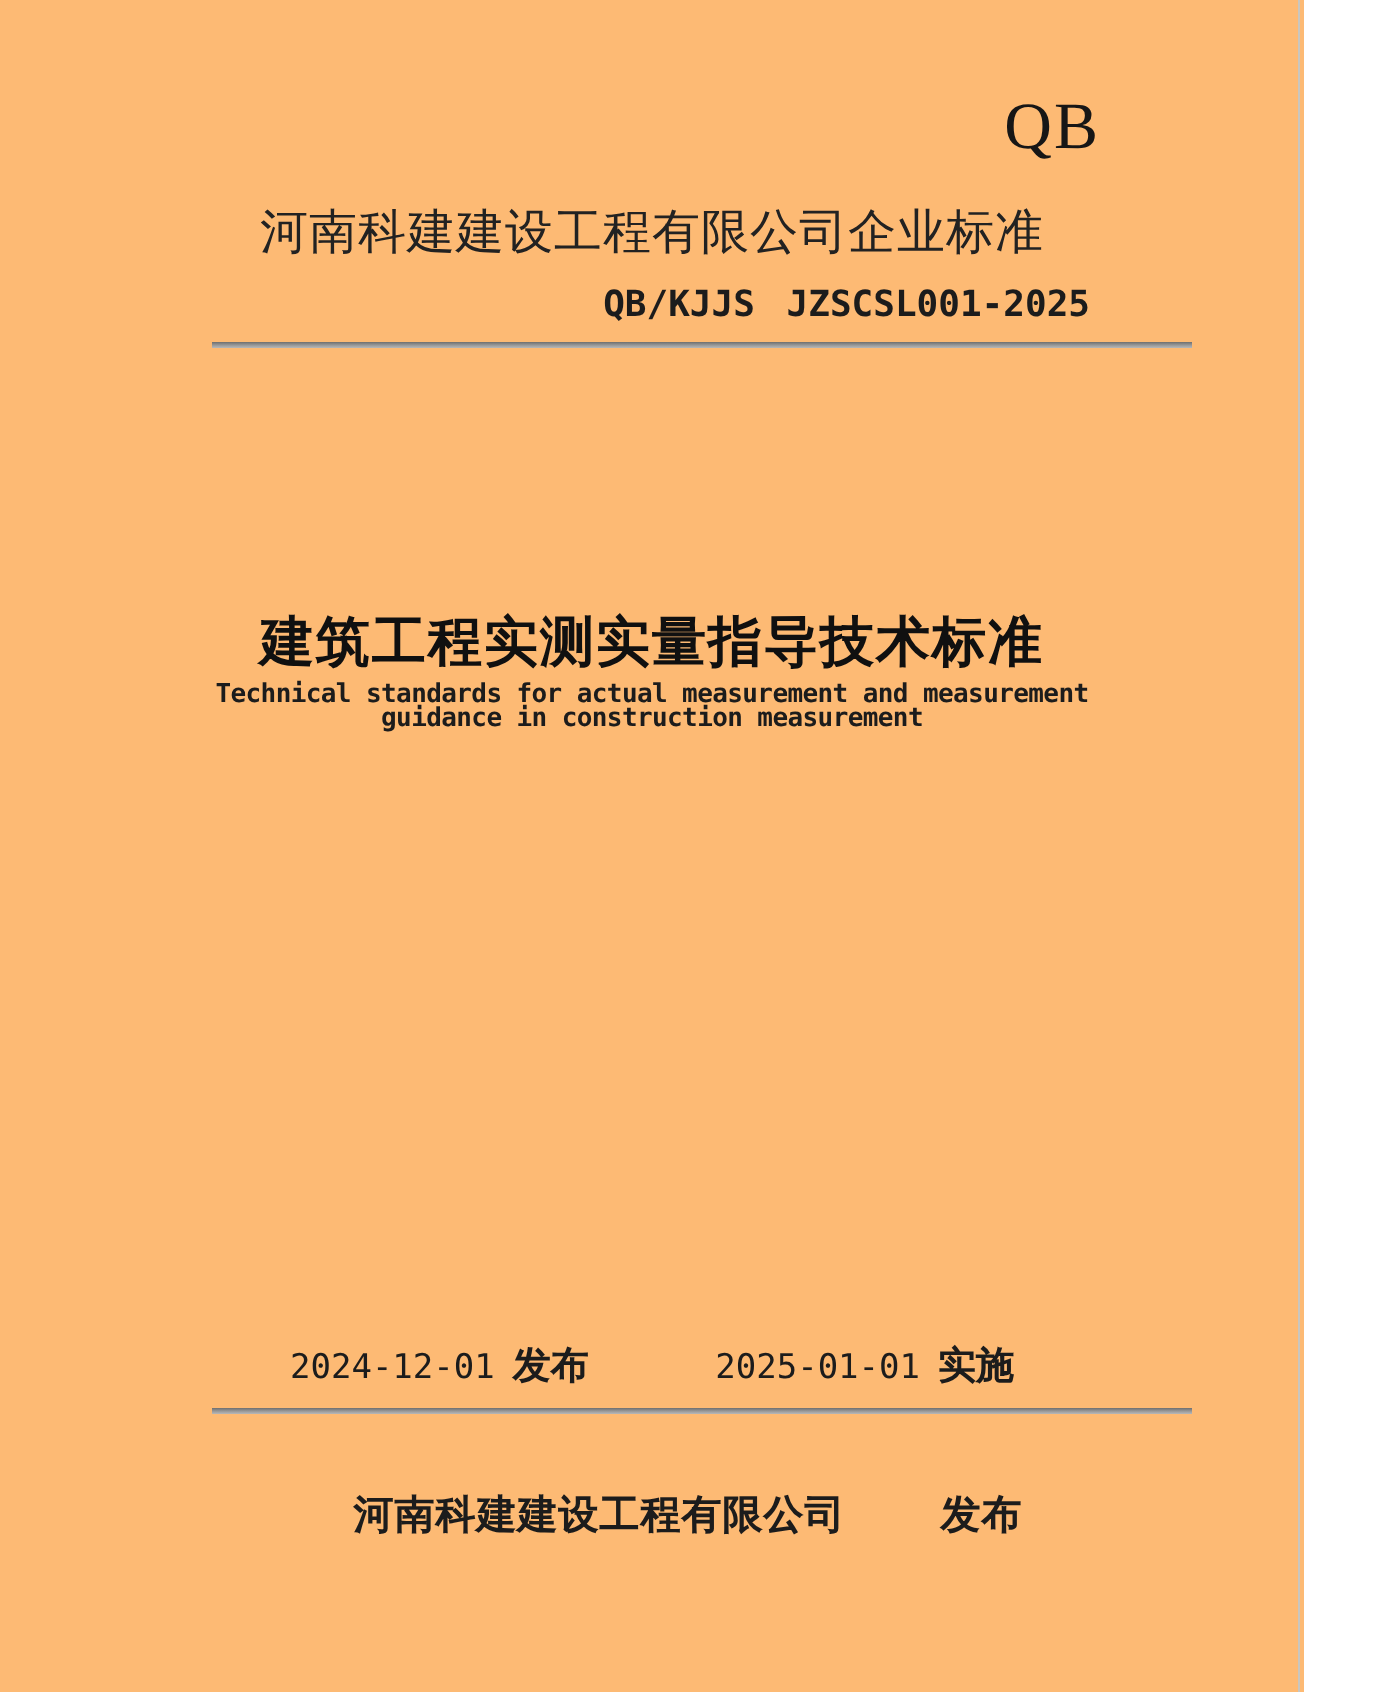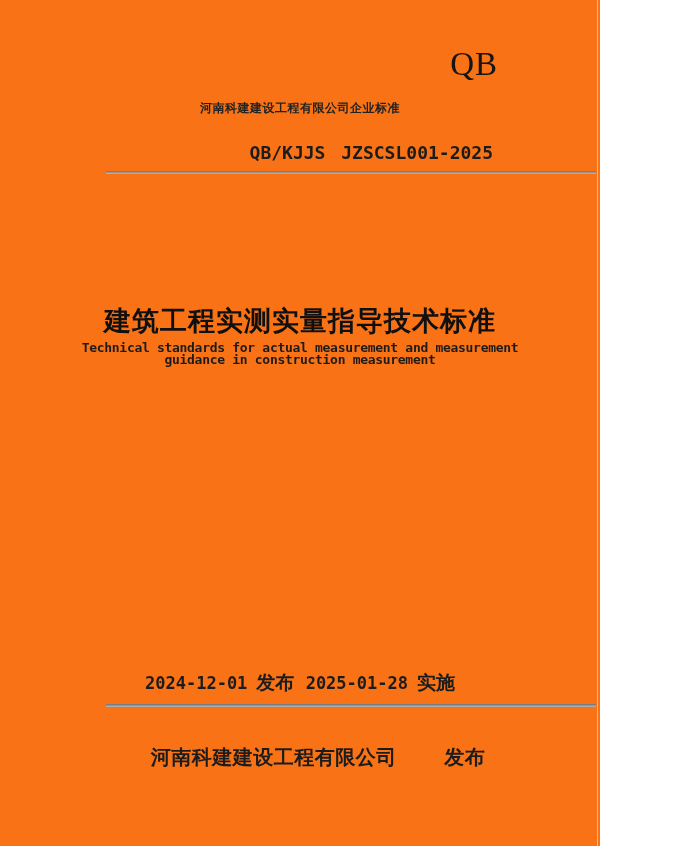--- a/index.html
+++ b/index.html
@@ -1,36 +1,36 @@
 <!DOCTYPE html>
 <html><head>
 <meta charset="utf-8">
 <style>
   html,body { margin:0; padding:0; background:#ffffff; }
   .page {
     position:relative;
-    width:600px; height:846px;
-    background:#f97316;
+    width:652px; height:846px;
+    background:#fdba74;
     font-family:"Liberation Serif", serif;
     color:#1e1e1e;
     overflow:hidden;
   }
   .page-right-edge {
     position:absolute; top:0; bottom:0; right:2px; width:1px;
     background:#c9c6bf;
   }
   .qb-code {
     position:absolute; top:46px; right:102px;
     font-size:33px; font-weight:500; letter-spacing:1px;
     color:#161616;
   }
   .org-header {
     position:absolute; top:100px; left:0; width:100%;
     text-align:center;
-    font-size:12px; font-weight:700; letter-spacing:0.5px;
+    font-size:24px; font-weight:400; letter-spacing:0.5px;
     color:#222;
   }
   .std-number {
     position:absolute; top:142px; right:107px;
     font-family:"DejaVu Sans Mono", monospace;
     font-size:18px; font-weight:700;
     word-spacing:5px; letter-spacing:0;
     white-space:pre;
     color:#1c1c1c;
   }
@@ -59,21 +59,21 @@
   .title-en-2 { top:352px; }
   .date-row {
     position:absolute; top:670px; left:145px; right:145px;
     display:flex; justify-content:space-between; align-items:baseline;
     font-size:19px; font-weight:700;
     color:#1c1c1c;
   }
   .date-group { display:flex; align-items:baseline; }
   .date-num {
     font-family:"DejaVu Sans Mono", monospace;
-    font-size:17px; font-weight:700; letter-spacing:0;
+    font-size:17px; font-weight:400; letter-spacing:0;
   }
   .date-label { margin-left:9px; font-size:19px; }
   .publisher-row {
     position:absolute; top:744px; left:0; width:100%;
     text-align:center;
     font-size:20px; font-weight:700; letter-spacing:0.5px;
     color:#1c1c1c;
     padding-left:18px;
   }
   .publish-action { display:inline-block; margin-left:42px; }
@@ -98,21 +98,21 @@
   <div class="title-en title-en-1">Technical standards for actual measurement and measurement</div>
 
   <div class="title-en title-en-2">guidance in construction measurement</div>
 
   <div class="date-row">
     <div class="date-group">
       <span class="date-num">2024-12-01</span>
       <span class="date-label">发布</span>
     </div>
     <div class="date-group">
-      <span class="date-num">2025-01-28</span>
+      <span class="date-num">2025-01-01</span>
       <span class="date-label">实施</span>
     </div>
   </div>
 
   <div class="rule rule-bottom"></div>
 
   <div class="publisher-row">
     <span>河南科建建设工程有限公司</span>
     <span class="publish-action">发布</span>
   </div>

